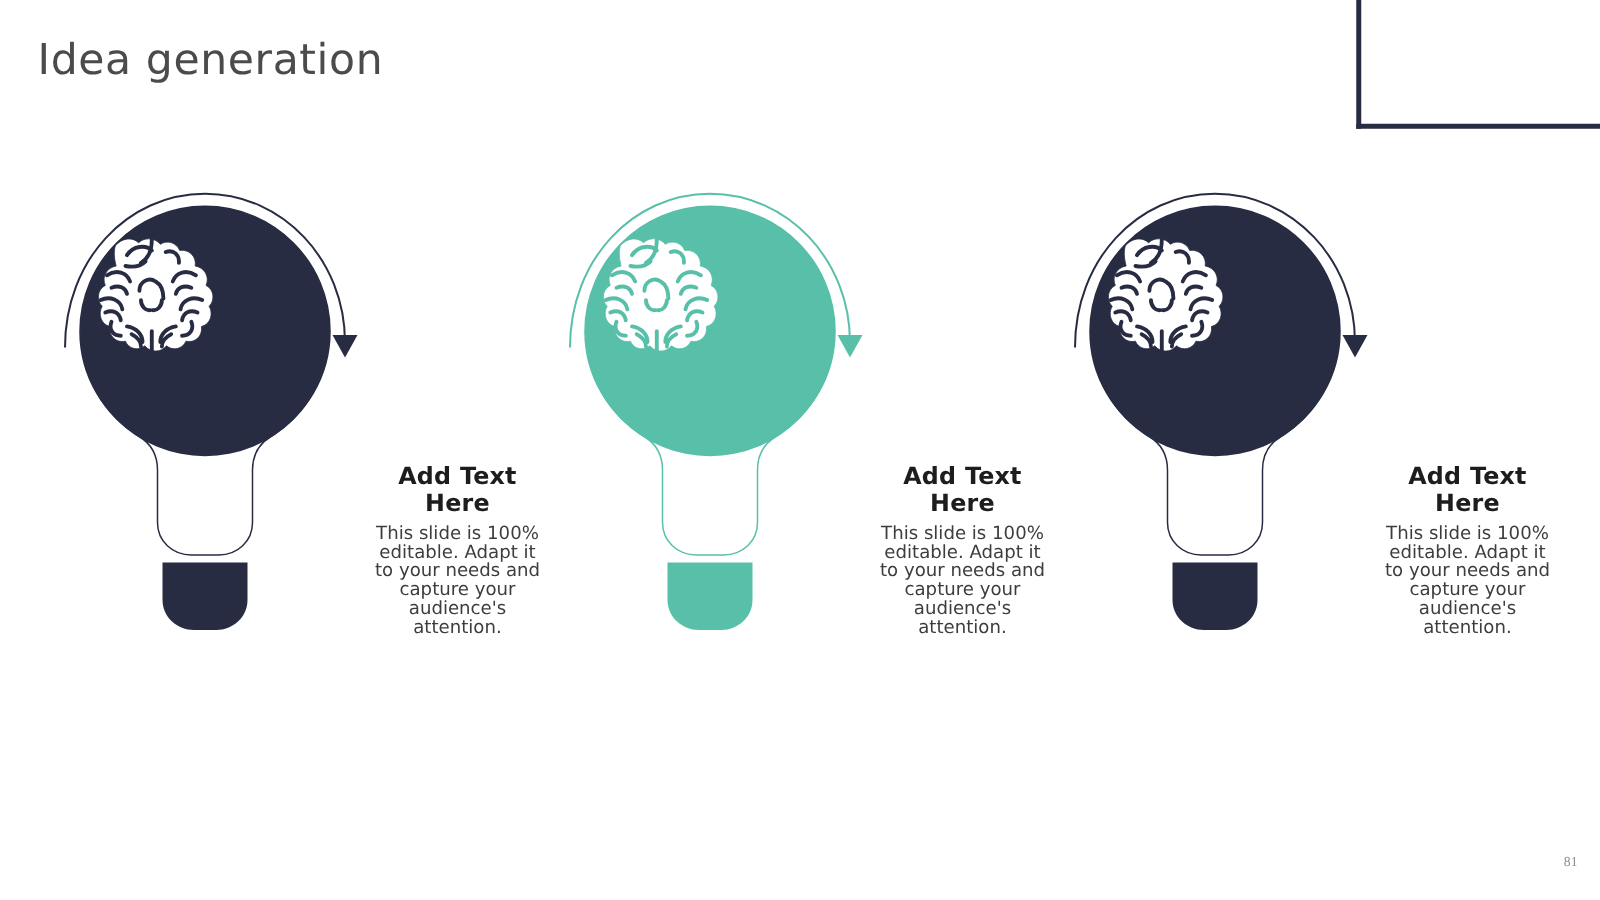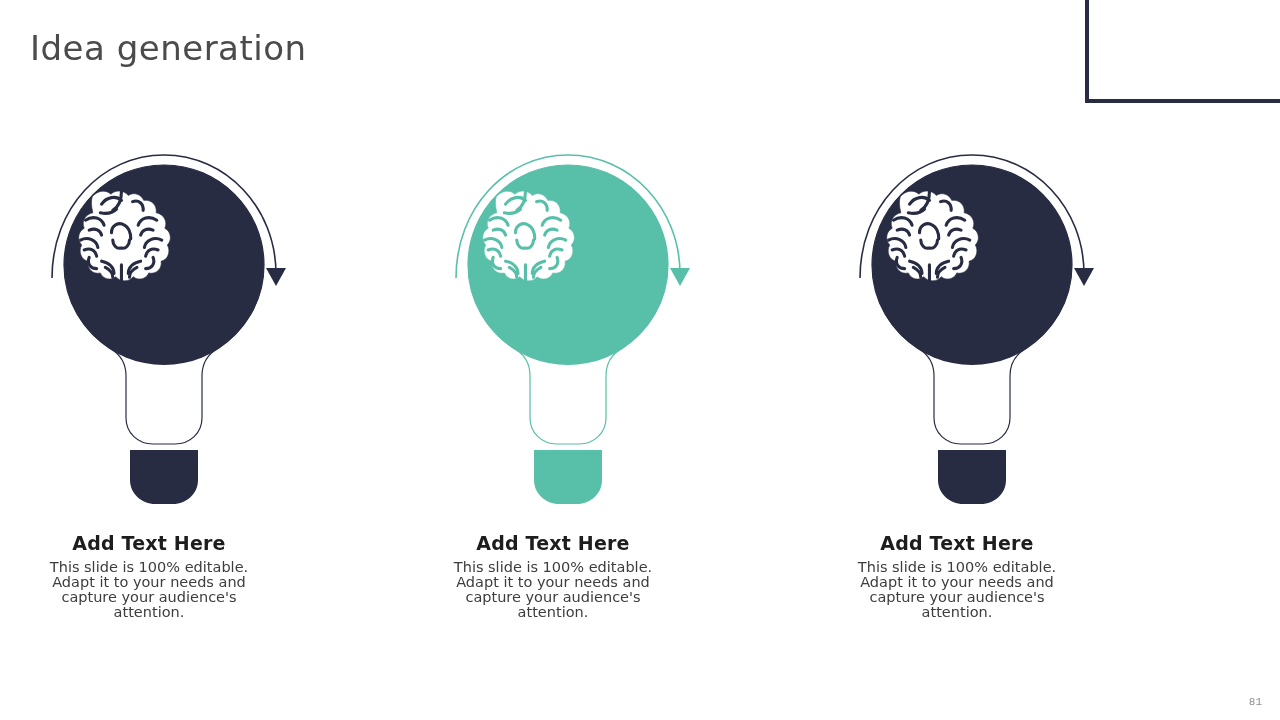--- a/index.html
+++ b/index.html
@@ -43,22 +43,22 @@
     position:absolute;
     left:0; top:150px;
     width:1280px;
     display:flex;
     flex-direction:row;
     justify-content:flex-start;
   }
   .column {
     width:404px;
     display:flex;
-    flex-direction:column;
-    align-items:flex-start;
+    flex-direction:row;
+    align-items:flex-end;
   }
   .column.c1 { margin-left:34px; }
   .column.c2 { margin-left:0px; }
   .column.c3 { margin-left:0px; }
 
   .bulb-wrap {
     position:relative;
     width:260px; height:360px;
   }
   .bulb-wrap svg { display:block; width:260px; height:360px; }
@@ -80,24 +80,24 @@
   .item-body {
     font-size:14.5px;
     line-height:15px;
     color:#3d3d3d;
     font-family:"DejaVu Sans","Liberation Sans",sans-serif;
   }
 
   
   .page-number {
     position:absolute;
-    right:18px; bottom:12px;
+    right:18px; bottom:24px;
     font-size:11px;
     color:#8d8d8d;
-    font-family:Liberation Mono, monospace;
+    font-family:Liberation Serif, serif;
   }
 </style>
 </head>
 <body>
 
 <div class="slide">
 
   <div class="corner-bracket"></div>
 
   <div class="page-title">Idea generation</div>

